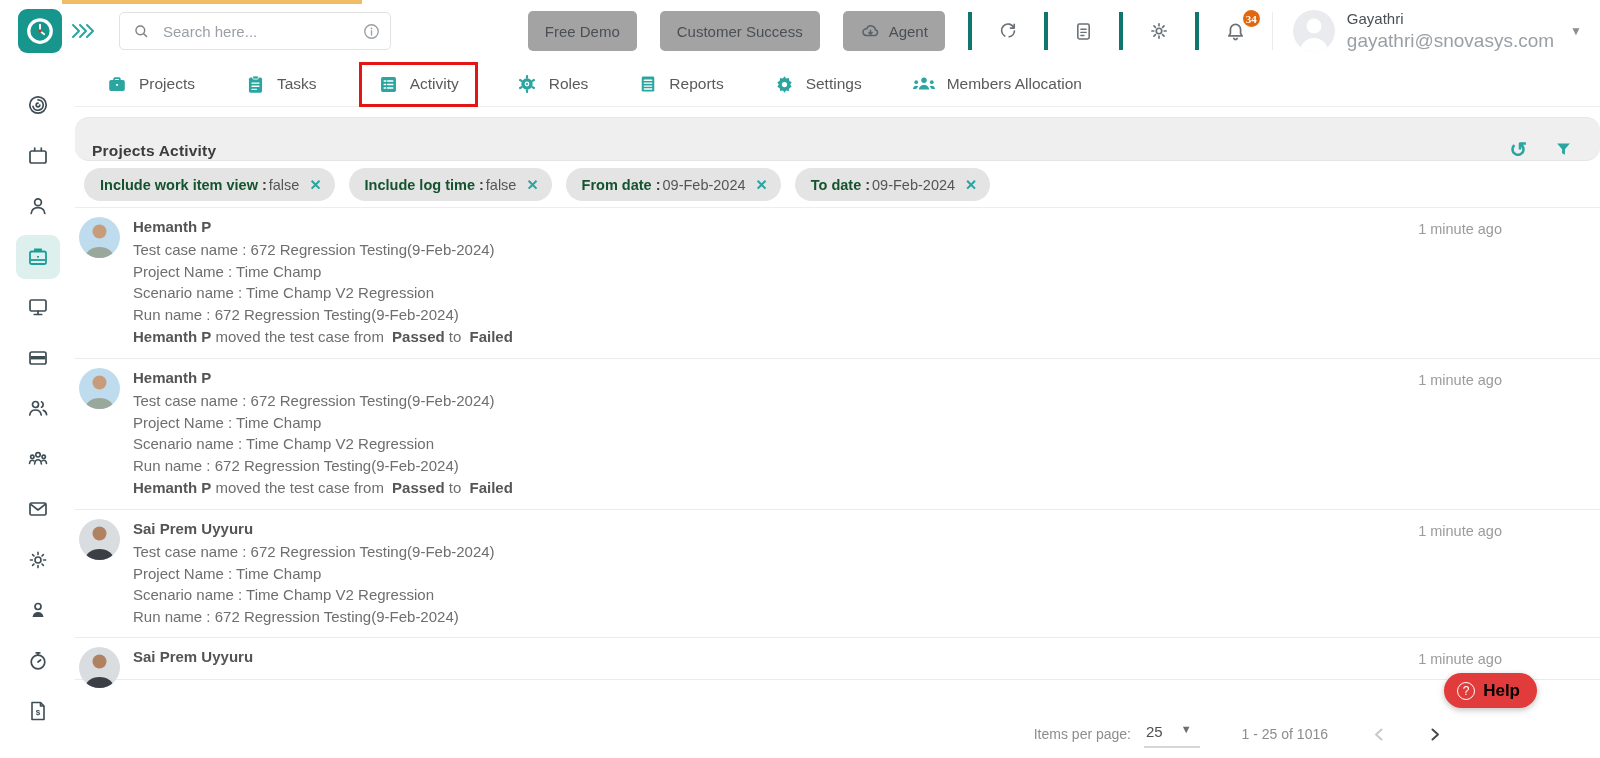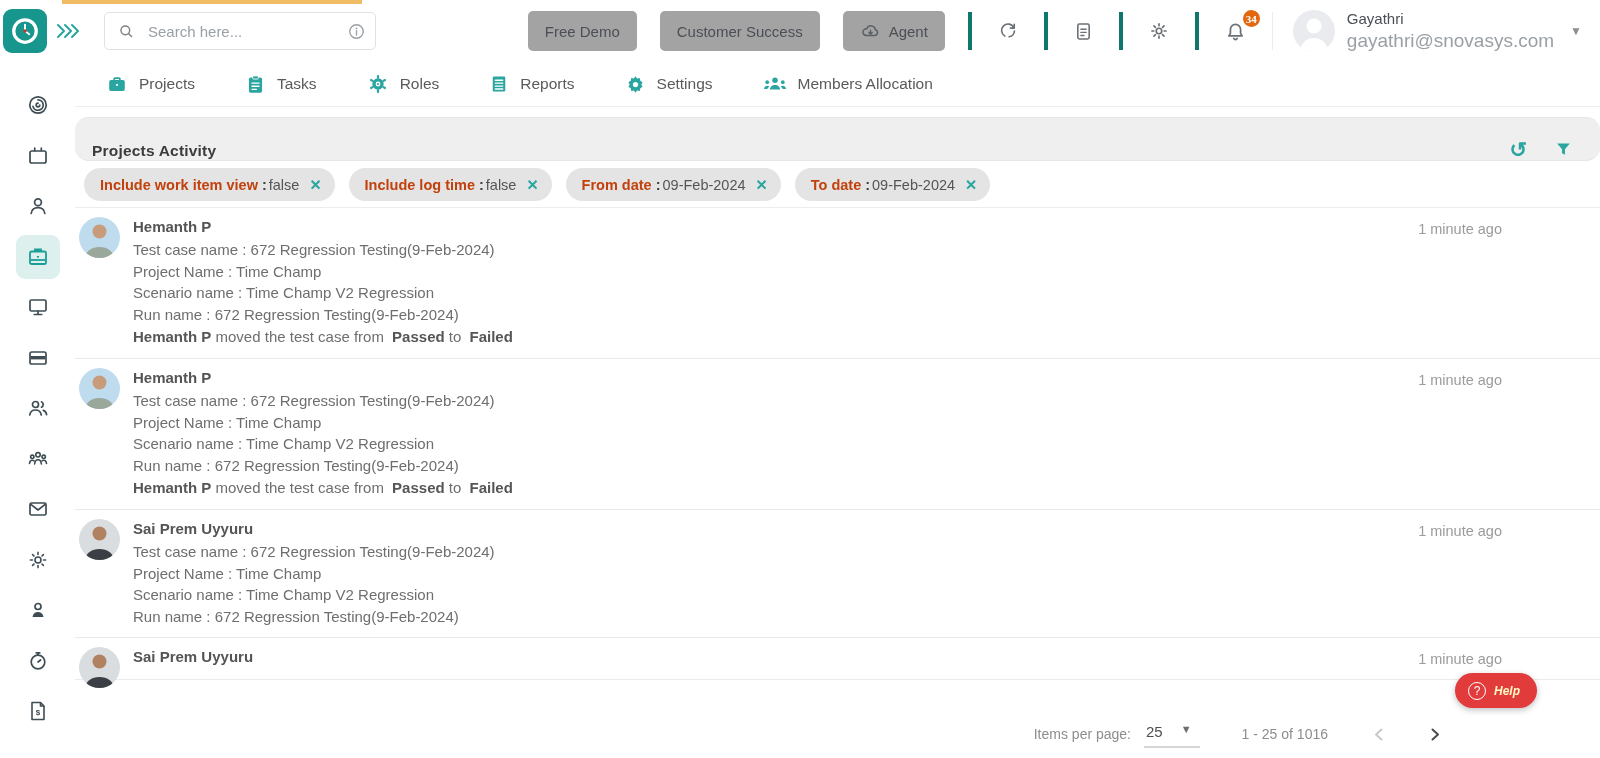--- a/index.html
+++ b/index.html
@@ -7,21 +7,21 @@
   body {
     font-family:"Liberation Sans", sans-serif;
     background:#fff; position:relative; overflow:hidden; color:#4b4b4b;
   }
   svg { display:block; }
 
   
   .top-strip { position:absolute; left:62px; top:0; width:300px; height:4px; background:#f0bc66; z-index:30; }
 
   
-  .header { position:absolute; top:0; left:0; width:1600px; height:62px; background:#fff; display:flex; align-items:center; padding:0 18px 0 3px; z-index:20; }
+  .header { position:absolute; top:0; left:0; width:1600px; height:62px; background:#fff; display:flex; align-items:center; padding:0 18px 0 18px; z-index:20; }
   .logo { width:44px; height:44px; border-radius:9px; background:#17968e; display:flex; align-items:center; justify-content:center; flex:none; cursor:pointer; }
   .expand-chevrons { margin-left:9px; flex:none; }
   .searchbox { margin-left:22px; width:272px; height:38px; border:1px solid #e2e2e2; border-radius:5px; display:flex; align-items:center; padding:0 12px; flex:none; }
   .searchbox input { border:none; outline:none; flex:1; margin-left:12px; font-size:15px; color:#555; font-family:"Liberation Sans",sans-serif; background:transparent; }
   .searchbox input::placeholder { color:#9aa0a6; }
   .hdr-spacer { flex:1; }
   .hdr-btn { background:#a3a3a3; border:none; border-radius:5px; height:40px; padding:0 17px; font-size:15px; color:#4b4f55; font-family:"Liberation Sans",sans-serif; display:flex; align-items:center; gap:8px; margin-right:23px; cursor:pointer; white-space:nowrap; }
   .icon-cell { height:38px; display:flex; align-items:center; justify-content:center; padding:0 25px; border-left:4px solid #0f766e; cursor:pointer; position:relative;font-family:Liberation Serif, serif; }
   .icon-cell.last { border-right:1px solid #ececec; }
   .badge { position:absolute; top:-4px; right:10px; min-width:21px; height:21px; border-radius:11px; background:#e2680f; border:2px solid #fff; color:#fff; font-size:11px; font-weight:bold; display:flex; align-items:center; justify-content:center; padding:0 3px; }
@@ -46,21 +46,21 @@
   
   .main { position:absolute; left:75px; top:107px; width:1525px; height:651px; background:#fff; }
   .panel-header { margin-top:10px; height:44px; background:#efefef; border-top:1px solid #e6e6e6; border-bottom:1px solid #e6e6e6; display:flex; align-items:flex-end; padding:0 27px 0 17px;border-radius:14px; }
   .panel-title { font-size:15.5px; font-weight:bold; color:#3c3c3c; letter-spacing:.2px; }
   .panel-icons { margin-left:auto; display:flex; align-items:center; gap:27px; }
   .undo-icon { color:#2aa5a0; font-size:21px; font-weight:bold; cursor:pointer; line-height:1; }
   .funnel { cursor:pointer; }
 
   .chips { display:flex; gap:14px; padding:7px 0 6px 9px; }
   .chip { background:#e4e4e4; border-radius:17px; height:33px; display:inline-flex; align-items:center; padding:0 13px 0 16px; font-size:14.5px; white-space:nowrap; }
-  .chip .lbl { font-weight:bold; color:#c2410c; }
+  .chip .lbl { font-weight:bold; color:#14532d; }
   .chip .sep { color:#3f3f3f; font-weight:bold; margin:0 2px 0 4px; }
   .chip .val { color:#555; }
   .chip .x { color:#2aa5a0; font-weight:bold; font-size:14.5px; margin-left:10px; cursor:pointer; }
 
   .activity-list { height:484px; overflow:hidden; border-top:1px solid #ededed; }
   .activity-row { position:relative; padding:8px 98px 10px 58px; border-bottom:1px solid #ebebeb; }
   .row-avatar { position:absolute; left:4px; top:9px; width:41px; height:41px; border-radius:50%; overflow:hidden; background:#bfdcef; }
   .activity-row.v2 .row-avatar { background:#d9dde0; }
   .a-name { font-size:15px; font-weight:bold; color:#545454; margin:2px 0 4px; }
   .a-line { font-size:15px; color:#6e6e6e; line-height:21.6px; }
@@ -73,21 +73,21 @@
   .pagination { position:absolute; right:158px; bottom:10px; display:flex; align-items:center; font-size:14px; color:#8d8d8d; }
   .pp-select { display:flex; align-items:flex-start; gap:18px; margin-left:13px; border-bottom:2px solid #d6d6d6; padding:3px 8px 6px 2px; cursor:pointer; }
   .pp-value { font-size:15px; color:#4f4f4f; }
   .pp-caret { color:#6e6e6e; font-size:11px; }
   .pp-range { margin-left:42px; }
   .pg-arrow { margin-left:44px; cursor:pointer; }
 
   
   .help-btn { position:absolute; right:63px; bottom:50px; height:35px; background:#e23b3b; border-radius:18px; display:flex; align-items:center; gap:8px; padding:0 17px 0 13px; cursor:pointer; box-shadow:0 2px 6px rgba(0,0,0,.25); }
   .help-q { width:18px; height:18px; border-radius:50%; border:1.6px solid #fff; color:#fff; font-size:12px; display:flex; align-items:center; justify-content:center; }
-  .help-label { color:#fef9c3; font-size:12px; font-weight:bold;font-style:italic; }
+  .help-label { color:#000000; font-size:17px; font-weight:bold; }
 </style>
 </head>
 <body>
 
 <div class="top-strip"></div>
 
 <div class="header">
   <div class="logo">
     <span>
       <svg width="30" height="30" viewBox="0 0 24 24">
@@ -195,20 +195,29 @@
   </div>
   <div class="tab">
     <span>
         <svg width="21" height="21" viewBox="0 0 24 24">
           <rect x="4.5" y="4" width="15" height="17.5" rx="2" fill="#2aa5a0"></rect>
           <rect x="8.8" y="2.2" width="6.4" height="3.6" rx="1" fill="#2aa5a0" stroke="#fff" stroke-width="1"></rect>
           <path d="M8 10.5h8M8 14h8M8 17.5h5" stroke="#fff" stroke-width="1.5" stroke-linecap="round"></path>
         </svg>
       </span>
     <span class="tab-label">Tasks</span>
+  </div>
+  <div class="tab tab--highlighted">
+    <span>
+        <svg width="21" height="21" viewBox="0 0 24 24">
+          <rect x="3.5" y="3.5" width="17" height="17" rx="2" fill="#2aa5a0"></rect>
+          <path d="M7 8h2M11 8h6M7 12h2M11 12h6M7 16h2M11 16h6" stroke="#fff" stroke-width="1.5" stroke-linecap="round"></path>
+        </svg>
+      </span>
+    <span class="tab-label">Activity</span>
   </div>
   <div class="tab">
     <span>
         <svg width="22" height="22" viewBox="0 0 24 24">
           <g fill="#2aa5a0">
             <circle cx="12" cy="12" r="6.2"></circle>
             <g>
               <rect x="10.8" y="2.2" width="2.4" height="4" rx="1"></rect>
               <rect x="10.8" y="17.8" width="2.4" height="4" rx="1"></rect>
               <rect x="10.8" y="2.2" width="2.4" height="4" rx="1" transform="rotate(60 12 12)"></rect>

